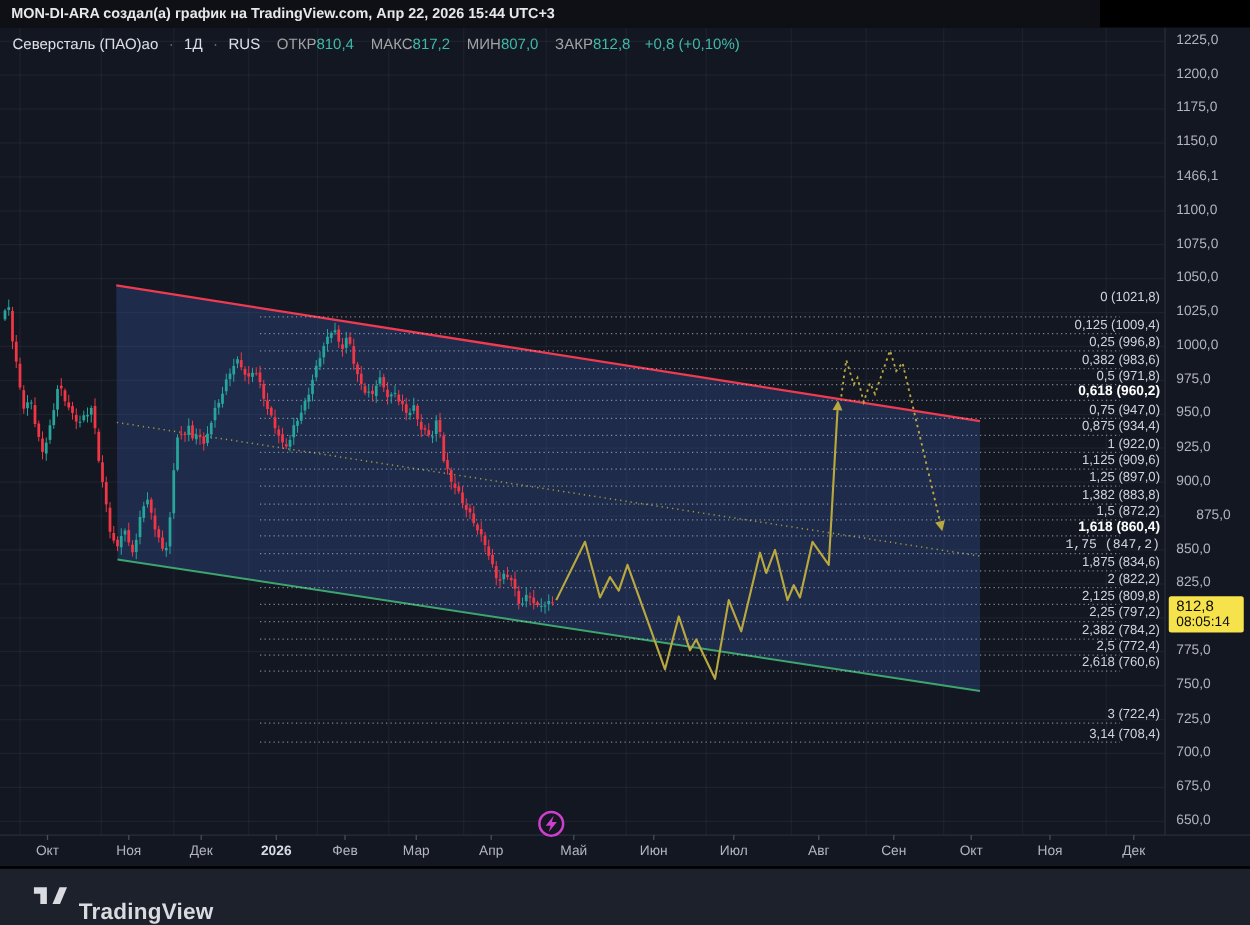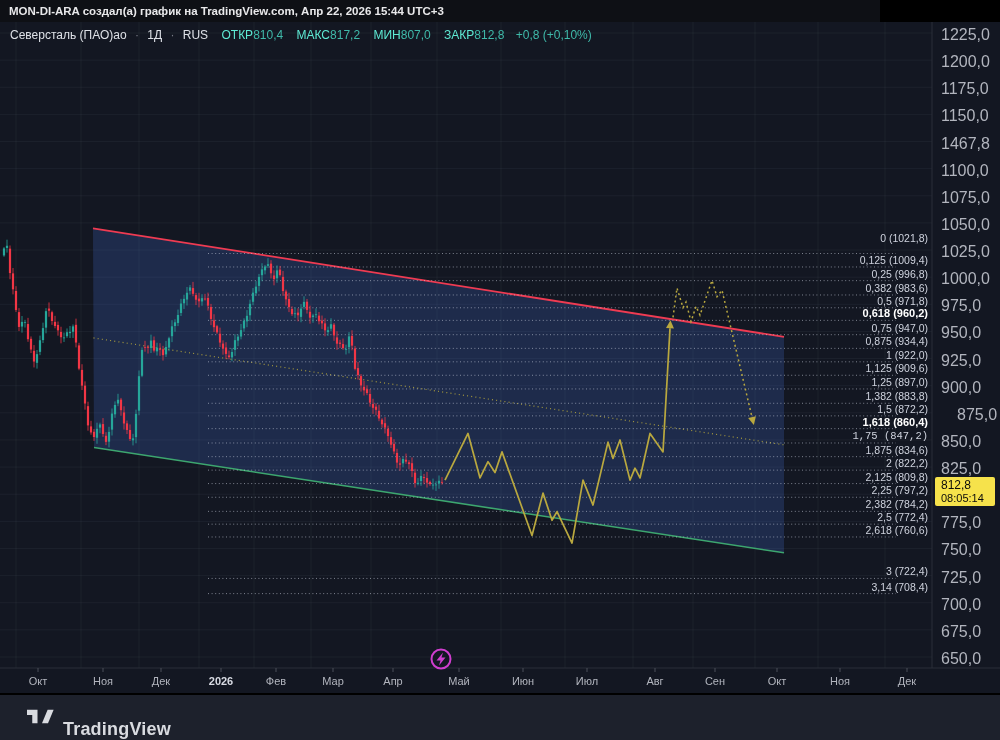--- a/index.html
+++ b/index.html
@@ -5,28 +5,28 @@
   html,body{margin:0;padding:0;background:#000;}
   body{width:1000px;height:740px;position:relative;overflow:hidden;
        font-family:"Liberation Sans",sans-serif;-webkit-font-smoothing:antialiased;}
   .topbar{position:absolute;left:0;top:0;width:880px;height:22px;background:#0e1015;
           color:#e8e8ea;font-size:11.5px;font-weight:bold;line-height:22px;padding-left:9px;
           box-sizing:border-box;white-space:nowrap;}
   .chart-wrap{position:absolute;left:0;top:22px;width:1000px;height:671px;background:#131722;}
   #chartsvg{position:absolute;left:0;top:0;}
   .legend{position:absolute;left:10px;top:6px;font-size:12px;color:#dde0e6;white-space:nowrap;}
   .legend .sep{color:#787b86;margin:0 5px;}
-  .legend .lbl{color:#5eead4;margin-left:10px;}
+  .legend .lbl{color:#a3a3a3;margin-left:10px;}
   .legend .val{color:#3fbaaa;}
   .legend .change{color:#3fbaaa;margin-left:8px;}
   .fib-label{position:absolute;right:72px;font-size:10.5px;color:#cfd3de;white-space:nowrap;
              text-align:right;line-height:12px;}
   .fib-label.bold{color:#ffffff;font-weight:bold;font-size:11px;}
   .price-axis{position:absolute;left:932px;top:0;width:68px;height:646px;}
-  .pa-label{position:absolute;left:9px;font-size:16px;color:#b2b5be;white-space:nowrap;}
+  .pa-label{position:absolute;left:9px;font-size:11px;color:#b2b5be;white-space:nowrap;}
   .time-axis{position:absolute;left:0;top:646px;width:888px;height:25px;}
   .ta-label{position:absolute;top:7px;font-size:11px;color:#b2b5be;transform:translateX(-50%);
             white-space:nowrap;}
   .ta-label.bold{color:#d8dbe3;font-weight:bold;}
   .badge{position:absolute;left:935px;width:60px;height:29px;background:#f6e24b;border-radius:2px;
          color:#0b0b0b;padding:2px 0 0 6px;box-sizing:border-box;z-index:5;}
   .badge .bprice{font-size:12px;line-height:13px;}
   .badge .bcount{font-size:11px;line-height:13px;}
   .footer{position:absolute;left:0;top:695px;width:1000px;height:45px;background:#1d212c;
           display:flex;align-items:center;}
@@ -481,21 +481,21 @@
       <div class="pa-label" style="top: 383.826px; padding-left: 16px;">875,0</div>
       <div class="pa-label" style="top: 356.696px;">900,0</div>
       <div class="pa-label" style="top: 329.565px;">925,0</div>
       <div class="pa-label" style="top: 302.435px;">950,0</div>
       <div class="pa-label" style="top: 275.304px;">975,0</div>
       <div class="pa-label" style="top: 248.174px;">1000,0</div>
       <div class="pa-label" style="top: 221.043px;">1025,0</div>
       <div class="pa-label" style="top: 193.913px;">1050,0</div>
       <div class="pa-label" style="top: 166.783px;">1075,0</div>
       <div class="pa-label" style="top: 139.652px;">1100,0</div>
-      <div class="pa-label" style="top: 112.522px;">1467,8</div>
+      <div class="pa-label" style="top: 112.522px;">1466,1</div>
       <div class="pa-label" style="top: 85.3913px;">1150,0</div>
       <div class="pa-label" style="top: 58.2609px;">1175,0</div>
       <div class="pa-label" style="top: 31.1304px;">1200,0</div>
       <div class="pa-label" style="top: 4px;">1225,0</div>
     </div>
 
   <div class="badge" id="priceBadge" style="top: 455.327px;">
     <div class="bprice">812,8</div>
     <div class="bcount">08:05:14</div>
   </div>

